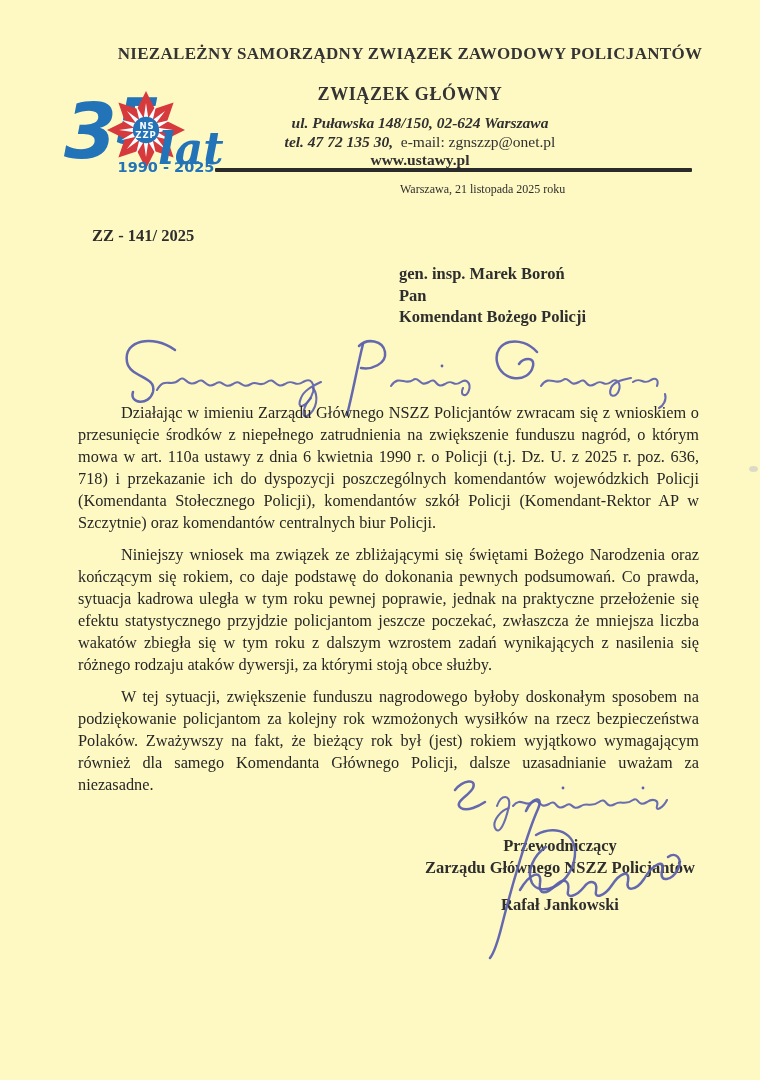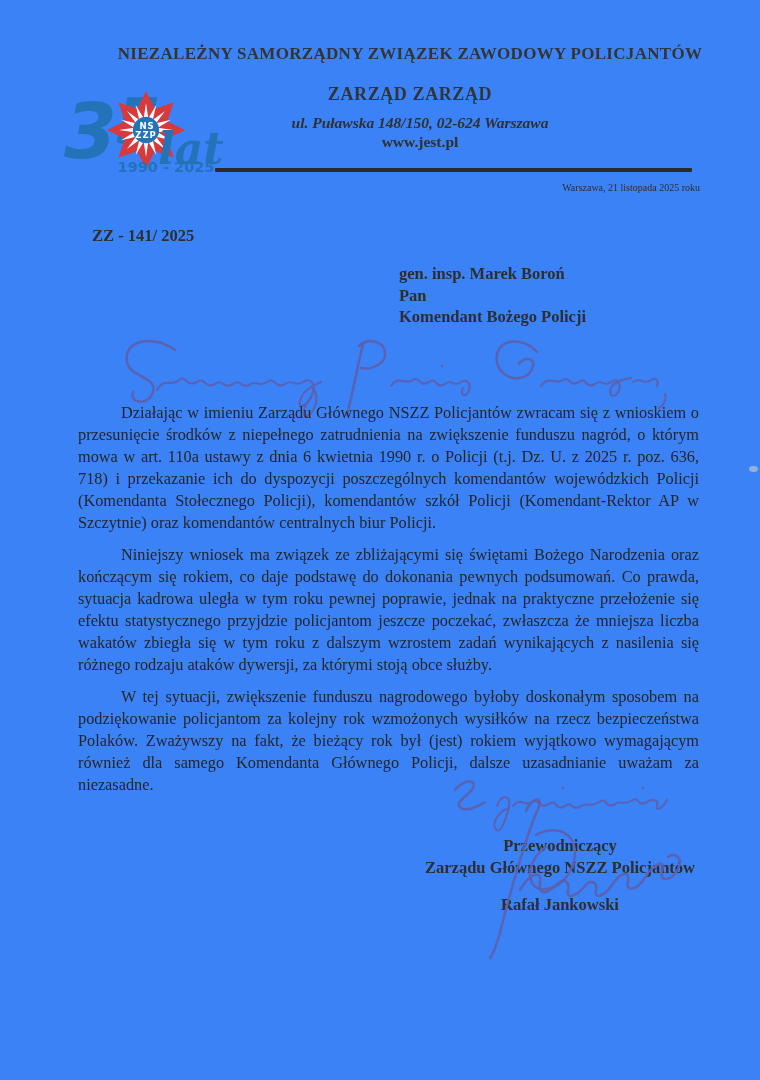--- a/index.html
+++ b/index.html
@@ -1,19 +1,19 @@
 <!DOCTYPE html>
 <html lang="pl"><head>
 <meta charset="utf-8">
 <style>
   html,body{margin:0;padding:0;background:#ffffff;}
   .page{
     position:relative;
     width:760px;height:1080px;
-    background:#3b82f6;
+    background:#fef9c3;
     overflow:hidden;
     font-family:"Liberation Serif","DejaVu Serif",serif;
     color:#2a2a2a;
   }
   
   .org-title{
     position:absolute;left:60px;top:44px;width:700px;
     text-align:center;font-weight:bold;font-size:17px;
     letter-spacing:.3px;color:#343434;white-space:nowrap;
   }
@@ -27,21 +27,21 @@
     text-align:center;font-size:15.5px;line-height:18.5px;color:#303030;
   }
   .addr .it{font-style:italic;font-weight:bold;}
   .addr .www{font-weight:bold;font-style:normal;}
   .rule{
     position:absolute;left:215px;top:168px;width:477px;height:4px;
     background:#2b2b2b;border-radius:1px;
   }
   .date-line{
     position:absolute;left:400px;top:182px;width:300px;
-    text-align:right;font-size:10px;color:#2e2e2e;
+    text-align:left;font-size:12px;color:#2e2e2e;
   }
   
   .logo{position:absolute;left:62px;top:84px;width:172px;height:94px;}
   
   .reference{
     position:absolute;left:92px;top:226px;
     font-weight:bold;font-size:16.5px;color:#2e2e2e;
   }
   .recipient{
     position:absolute;left:399px;top:263px;
@@ -70,25 +70,26 @@
     position:absolute;left:749px;top:466px;width:9px;height:6px;
     background:#c9c9c9;border-radius:50%;opacity:.65;
   }
 </style>
 </head>
 <body>
 
 <div class="page">
 
   <div class="org-title">NIEZALEŻNY SAMORZĄDNY ZWIĄZEK ZAWODOWY POLICJANTÓW</div>
-  <div class="division">ZARZĄD ZARZĄD</div>
+  <div class="division">ZWIĄZEK GŁÓWNY</div>
 
   <div class="addr">
     <div class="it">ul. Puławska 148/150, 02-624 Warszawa</div>
-    <div class="www">www.jest.pl</div>
+    <div><span class="it">tel. 47 72 135 30,</span>&nbsp; <span>e-mail: zgnszzp@onet.pl</span></div>
+    <div class="www">www.ustawy.pl</div>
   </div>
 
   <div class="rule"></div>
 
   <svg class="logo" viewBox="0 0 172 94" aria-hidden="false">
     <text x="2" y="74" font-family="DejaVu Sans, sans-serif" font-weight="bold" font-style="italic" font-size="76" fill="#2273b8">3</text>
     <text x="54" y="60" font-family="DejaVu Sans, sans-serif" font-weight="bold" font-style="italic" font-size="64" fill="#2273b8">5</text>
 
     <g>
       <polygon fill="#d63a3c" points="84,7 92.8,24.8 111.6,18.4 105.2,37.2 123,46 105.2,54.8 111.6,73.6 92.8,67.2 84,85 75.2,67.2 56.4,73.6 62.8,54.8 45,46 62.8,37.2 56.4,18.4 75.2,24.8"></polygon>

